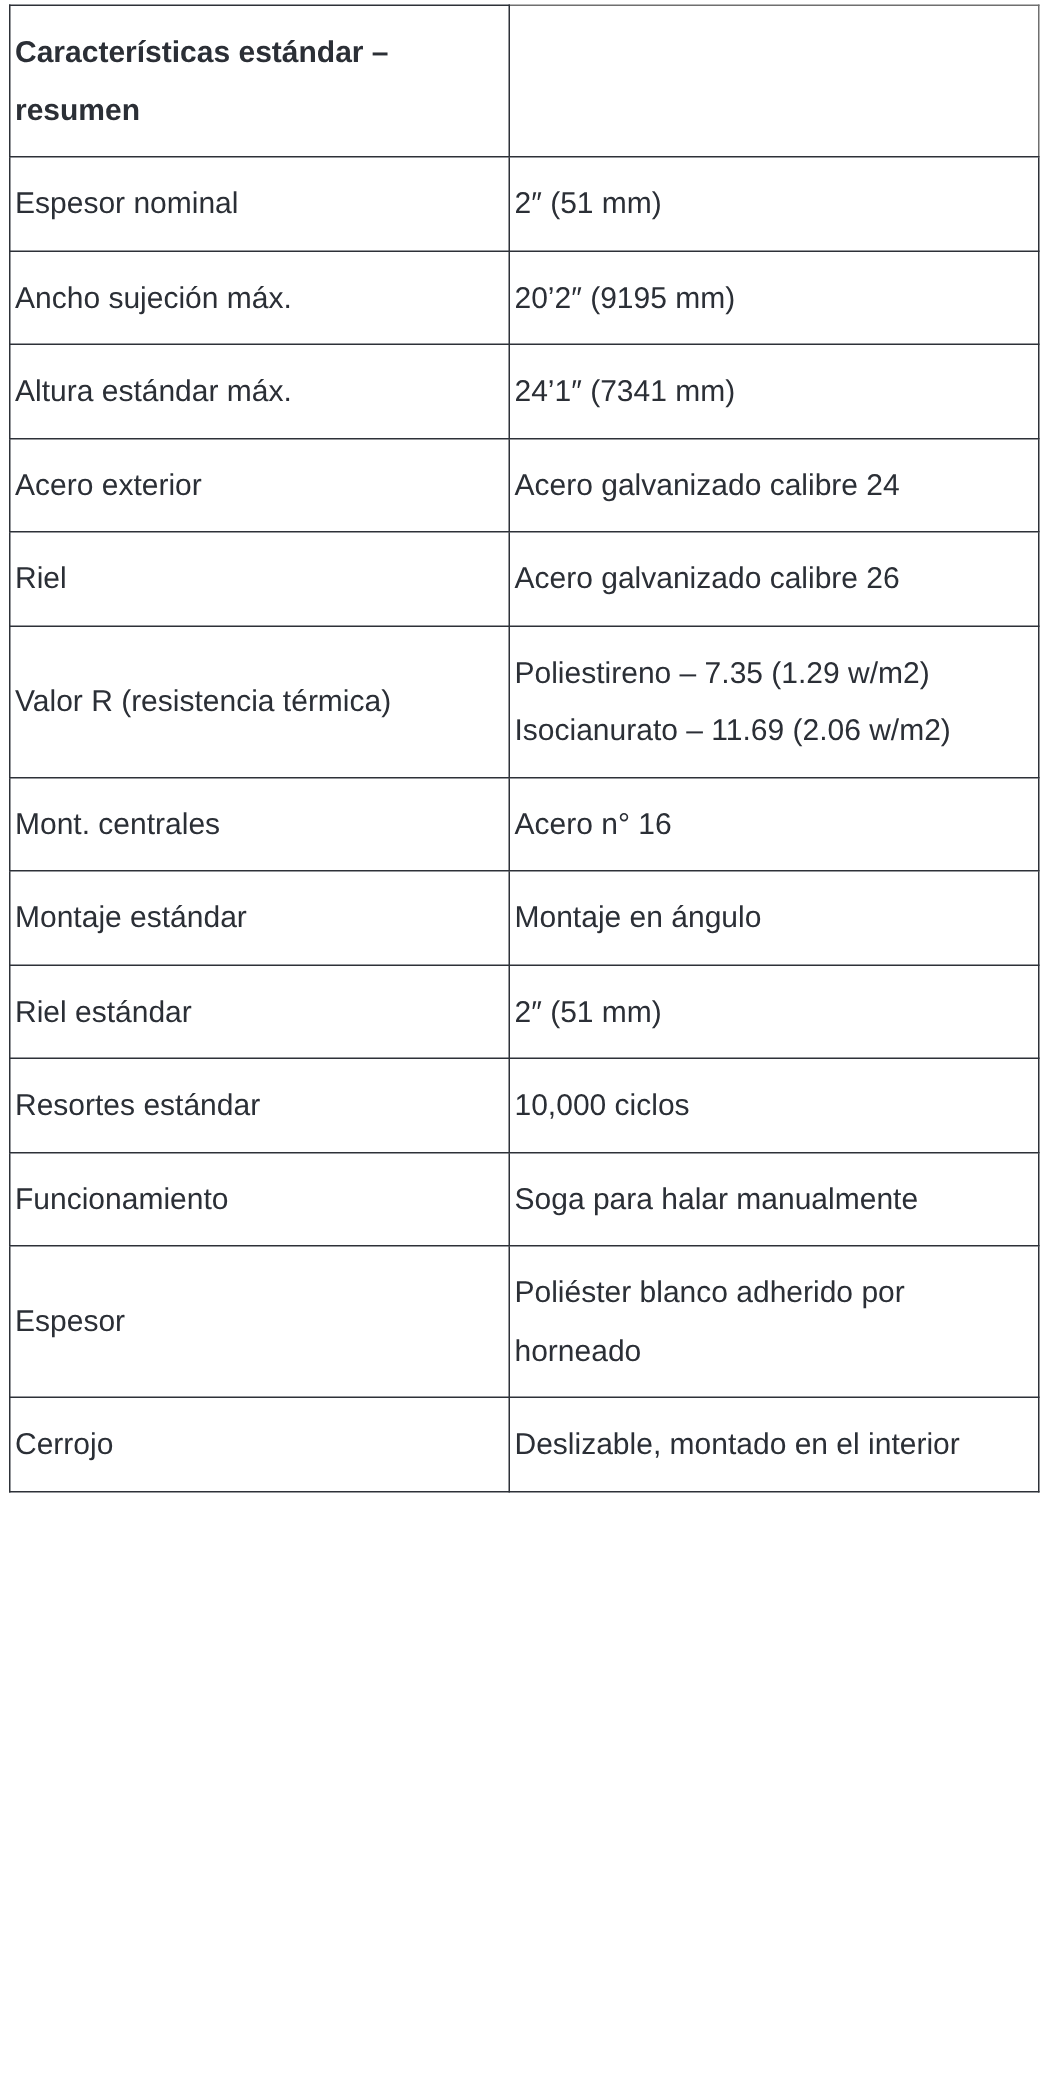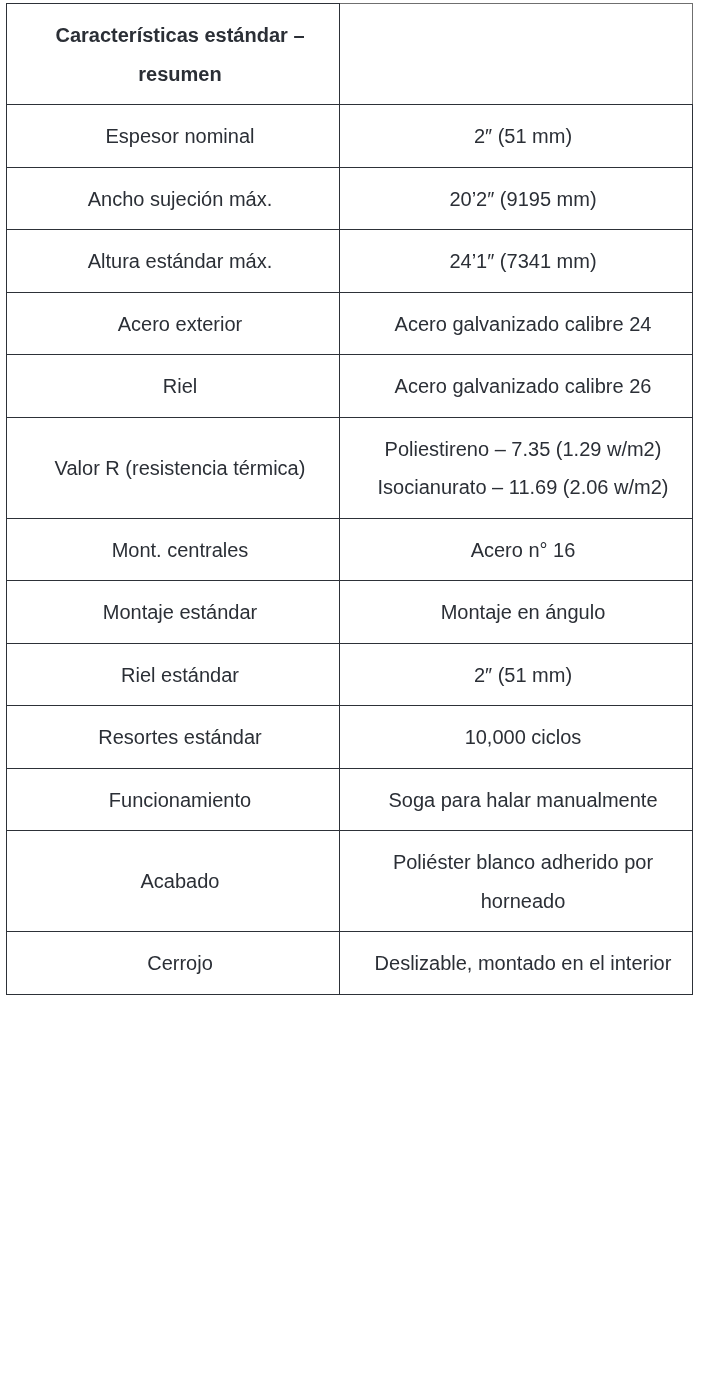--- a/index.html
+++ b/index.html
@@ -19,23 +19,23 @@
       left: 6px;
       top: 3px;
       width: 686px;
       border-collapse: collapse;
       table-layout: fixed;
       font-size: 20px;
       line-height: 38.5px;
     }
     .spec-table td {
       border: 1.5px solid #2d3138;
-      padding: 12px 11px 11px 25px;
+      padding: 12px 11px 11px 3px;
       vertical-align: middle;
-      text-align: center;
+      text-align: left;
     }
     .spec-table col.c1 { width: 333px; }
     .spec-table col.c2 { width: 353px; }
     .spec-table tr.head td { font-weight: bold; }
     .line { display: block; }
     .spec-table tr.head td.empty { border-top-color: #6f6f6f; border-right-color: #6f6f6f; }
   </style>
 </head>
 <body>
 
@@ -110,21 +110,21 @@
           <span class="line">10,000 ciclos</span>
         </td>
     </tr>
     <tr>
       <td>Funcionamiento</td>
       <td>
           <span class="line">Soga para halar manualmente</span>
         </td>
     </tr>
     <tr>
-      <td>Acabado</td>
+      <td>Espesor</td>
       <td><span>Poliéster blanco adherido por horneado</span></td>
     </tr>
     <tr>
       <td>Cerrojo</td>
       <td><span>Deslizable, montado en el interior</span></td>
     </tr>
   </tbody>
 </table>
 
 </body></html>

